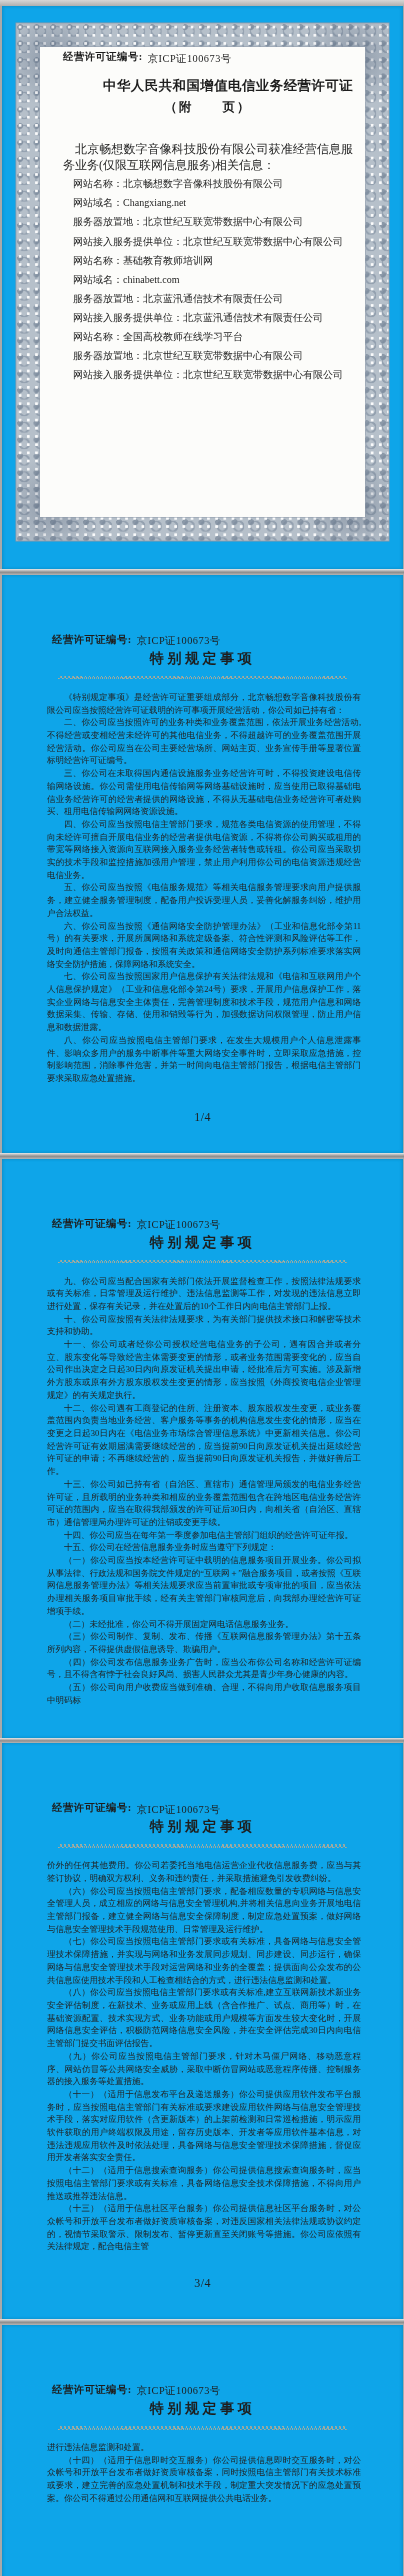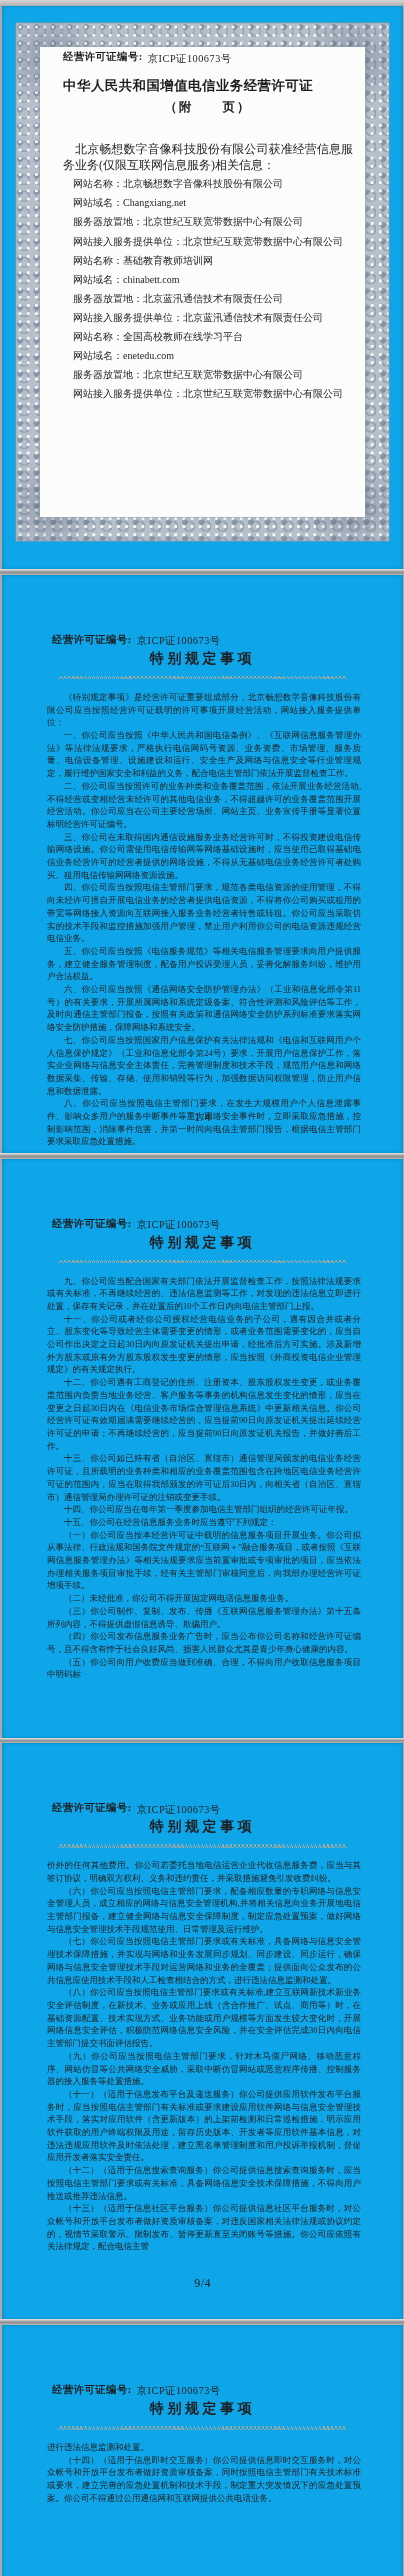--- a/index.html
+++ b/index.html
@@ -42,21 +42,21 @@
   .ornate-frame::after {
     content:""; position:absolute; inset:24px;
     background:#fcfcfa;
     box-shadow:0 0 0 0.5px #8b98a8;
   }
   .cert-content { position:absolute; top:44px; left:61px; right:50px; }
   .lic-line { font-size:10.3px; white-space:nowrap; }
   .lic-label { font-weight:bold; letter-spacing:0.5px; }
   .lic-no { font-weight:normal; position:relative; top:1.5px; margin-left:5.2px; letter-spacing:0.5px; }
   .cert-title {
-    margin-top:12.4px; text-align:left;
+    margin-top:12.4px; text-align:right;
     font-size:13.4px; font-weight:bold; letter-spacing:0.5px;
   }
   .cert-subtitle {
     margin-top:4.1px; text-align:center;
     font-size:12.4px; font-weight:bold; letter-spacing:2.1px;
   }
   .cert-intro {
     margin-top:25px;
     font-size:12px; line-height:16px; text-indent:1em;
     text-align:justify;
@@ -114,58 +114,57 @@
       <p class="cert-intro">北京畅想数字音像科技股份有限公司获准经营信息服务业务(仅限互联网信息服务)相关信息：</p>
       <p class="cert-item">网站名称：北京畅想数字音像科技股份有限公司</p>
       <p class="cert-item">网站域名：Changxiang.net</p>
       <p class="cert-item">服务器放置地：北京世纪互联宽带数据中心有限公司</p>
       <p class="cert-item">网站接入服务提供单位：北京世纪互联宽带数据中心有限公司</p>
       <p class="cert-item">网站名称：基础教育教师培训网</p>
       <p class="cert-item">网站域名：chinabett.com</p>
       <p class="cert-item">服务器放置地：北京蓝汛通信技术有限责任公司</p>
       <p class="cert-item">网站接入服务提供单位：北京蓝汛通信技术有限责任公司</p>
       <p class="cert-item">网站名称：全国高校教师在线学习平台</p>
-      <p class="cert-item">网站域名：enetedu.com</p>
       <p class="cert-item">服务器放置地：北京世纪互联宽带数据中心有限公司</p>
       <p class="cert-item">网站接入服务提供单位：北京世纪互联宽带数据中心有限公司</p>
     </div>
   </div>
 
   <div class="page-gap"></div>
 
   <div class="page prov p2">
     <div class="prov-header">
       <span class="lic-label">经营许可证编号:</span><span class="lic-no">京ICP证100673号</span>
     </div>
     <div class="prov-title">特别规定事项</div>
     <div class="wavy"></div>
     <div class="prov-body">
-      <p class="para">《特别规定事项》是经营许可证重要组成部分，北京畅想数字音像科技股份有限公司应当按照经营许可证载明的许可事项开展经营活动，网站接入服务提供单位：</p>
-      <p class="para">一、你公司应当按照《中华人民共和国电信条例》、《互联网信息服务管理办法》等法律法规要求，严格执行电信网码号资源、业务资费、市场管理、服务质量、电信设备管理、设施建设和运行、安全生产及网络与信息安全等行业管理规定，履行维护国家安全和利益的义务，配合电信主管部门依法开展监督检查工作。</p>
+      <p class="para">《特别规定事项》是经营许可证重要组成部分，北京畅想数字音像科技股份有限公司应当按照经营许可证载明的许可事项开展经营活动，你公司如已持有省：</p>
       <p class="para">二、你公司应当按照许可的业务种类和业务覆盖范围，依法开展业务经营活动,不得经营或变相经营未经许可的其他电信业务，不得超越许可的业务覆盖范围开展经营活动。你公司应当在公司主要经营场所、网站主页、业务宣传手册等显著位置标明经营许可证编号。</p>
       <p class="para">三、你公司在未取得国内通信设施服务业务经营许可时，不得投资建设电信传输网络设施。你公司需使用电信传输网等网络基础设施时，应当使用已取得基础电信业务经营许可的经营者提供的网络设施，不得从无基础电信业务经营许可者处购买、租用电信传输网网络资源设施。</p>
       <p class="para">四、你公司应当按照电信主管部门要求，规范各类电信资源的使用管理，不得向未经许可擅自开展电信业务的经营者提供电信资源，不得将你公司购买或租用的带宽等网络接入资源向互联网接入服务业务经营者转售或转租。你公司应当采取切实的技术手段和监控措施加强用户管理，禁止用户利用你公司的电信资源违规经营电信业务。</p>
       <p class="para">五、你公司应当按照《电信服务规范》等相关电信服务管理要求向用户提供服务，建立健全服务管理制度，配备用户投诉受理人员，妥善化解服务纠纷，维护用户合法权益。</p>
       <p class="para">六、你公司应当按照《通信网络安全防护管理办法》（工业和信息化部令第11号）的有关要求，开展所属网络和系统定级备案、符合性评测和风险评估等工作，及时向通信主管部门报备，按照有关政策和通信网络安全防护系列标准要求落实网络安全防护措施，保障网络和系统安全。</p>
       <p class="para">七、你公司应当按照国家用户信息保护有关法律法规和《电信和互联网用户个人信息保护规定》（工业和信息化部令第24号）要求，开展用户信息保护工作，落实企业网络与信息安全主体责任，完善管理制度和技术手段，规范用户信息和网络数据采集、传输、存储、使用和销毁等行为，加强数据访问权限管理，防止用户信息和数据泄露。</p>
       <p class="para">八、你公司应当按照电信主管部门要求，在发生大规模用户个人信息泄露事件、影响众多用户的服务中断事件等重大网络安全事件时，立即采取应急措施，控制影响范围，消除事件危害，并第一时间向电信主管部门报告，根据电信主管部门要求采取应急处置措施。</p>
     </div>
     <div class="page-footer">1/4</div>
   </div>
 
   <div class="page-gap"></div>
 
   <div class="page prov p3">
     <div class="prov-header">
       <span class="lic-label">经营许可证编号:</span><span class="lic-no">京ICP证100673号</span>
     </div>
     <div class="prov-title">特别规定事项</div>
     <div class="wavy"></div>
     <div class="prov-body">
-      <p class="para">九、你公司应当配合国家有关部门依法开展监督检查工作，按照法律法规要求或有关标准，不再继续经营的、违法信息监测等工作，对发现的违法信息立即进行处置，保存有关记录，并在处置后的10个工作日内向电信主管部门上报。</p>
+      <p class="para">九、你公司应当配合国家有关部门依法开展监督检查工作，按照法律法规要求或有关标准，日常管理及运行维护、违法信息监测等工作，对发现的违法信息立即进行处置，保存有关记录，并在处置后的10个工作日内向电信主管部门上报。</p>
+      <p class="para">十、你公司应按照有关法律法规要求，为有关部门提供技术接口和解密等技术支持和协助。</p>
       <p class="para">十一、你公司或者经你公司授权经营电信业务的子公司，遇有因合并或者分立、股东变化等导致经营主体需要变更的情形，或者业务范围需要变化的，应当自公司作出决定之日起30日内向原发证机关提出申请，经批准后方可实施。涉及新增外方股东或原有外方股东股权发生变更的情形，应当按照《外商投资电信企业管理规定》的有关规定执行。</p>
       <p class="para">十二、你公司遇有工商登记的住所、注册资本、股东股权发生变更，或业务覆盖范围内负责当地业务经营、客户服务等事务的机构信息发生变化的情形，应当在变更之日起30日内在《电信业务市场综合管理信息系统》中更新相关信息。你公司经营许可证有效期届满需要继续经营的，应当提前90日向原发证机关提出延续经营许可证的申请；不再继续经营的，应当提前90日向原发证机关报告，并做好善后工作。</p>
       <p class="para">十三、你公司如已持有省（自治区、直辖市）通信管理局颁发的电信业务经营许可证，且所载明的业务种类和相应的业务覆盖范围包含在跨地区电信业务经营许可证的范围内，应当在取得我部颁发的许可证后30日内，向相关省（自治区、直辖市）通信管理局办理许可证的注销或变更手续。</p>
       <p class="para">十四、你公司应当在每年第一季度参加电信主管部门组织的经营许可证年报。</p>
       <p class="para">十五、你公司在经营信息服务业务时应当遵守下列规定：</p>
       <p class="para">（一）你公司应当按本经营许可证中载明的信息服务项目开展业务。你公司拟从事法律、行政法规和国务院文件规定的“互联网＋”融合服务项目，或者按照《互联网信息服务管理办法》等相关法规要求应当前置审批或专项审批的项目，应当依法办理相关服务项目审批手续，经有关主管部门审核同意后，向我部办理经营许可证增项手续。</p>
       <p class="para">（二）未经批准，你公司不得开展固定网电话信息服务业务。</p>
       <p class="para">（三）你公司制作、复制、发布、传播《互联网信息服务管理办法》第十五条所列内容，不得提供虚假信息诱导、欺骗用户。</p>
       <p class="para">（四）你公司发布信息服务业务广告时，应当公布你公司名称和经营许可证编号，且不得含有悖于社会良好风尚、损害人民群众尤其是青少年身心健康的内容。</p>
       <p class="para">（五）你公司向用户收费应当做到准确、合理，不得向用户收取信息服务项目中明码标</p>
@@ -179,25 +178,25 @@
       <span class="lic-label">经营许可证编号:</span><span class="lic-no">京ICP证100673号</span>
     </div>
     <div class="prov-title">特别规定事项</div>
     <div class="wavy"></div>
     <div class="prov-body">
       <p class="para cont">价外的任何其他费用。你公司若委托当地电信运营企业代收信息服务费，应当与其签订协议，明确双方权利、义务和违约责任，并采取措施避免引发收费纠纷。</p>
       <p class="para">（六）你公司应当按照电信主管部门要求，配备相应数量的专职网络与信息安全管理人员，成立相应的网络与信息安全管理机构,并将相关信息向业务开展地电信主管部门报备，建立健全网络与信息安全保障制度，制定应急处置预案，做好网络与信息安全管理技术手段规范使用、日常管理及运行维护。</p>
       <p class="para">（七）你公司应当按照电信主管部门要求或有关标准，具备网络与信息安全管理技术保障措施，并实现与网络和业务发展同步规划、同步建设、同步运行，确保网络与信息安全管理技术手段对运营网络和业务的全覆盖；提供面向公众发布的公共信息应使用技术手段和人工检查相结合的方式，进行违法信息监测和处置。</p>
       <p class="para">（八）你公司应当按照电信主管部门要求或有关标准,建立互联网新技术新业务安全评估制度，在新技术、业务或应用上线（含合作推广、试点、商用等）时，在基础资源配置、技术实现方式、业务功能或用户规模等方面发生较大变化时，开展网络信息安全评估，积极防范网络信息安全风险，并在安全评估完成30日内向电信主管部门提交书面评估报告。</p>
       <p class="para">（九）你公司应当按照电信主管部门要求，针对木马僵尸网络、移动恶意程序、网站仿冒等公共网络安全威胁，采取中断仿冒网站或恶意程序传播、控制服务器的接入服务等处置措施。</p>
-      <p class="para">（十一）（适用于信息发布平台及递送服务）你公司提供应用软件发布平台服务时，应当按照电信主管部门有关标准或要求建设应用软件网络与信息安全管理技术手段，落实对应用软件（含更新版本）的上架前检测和日常巡检措施，明示应用软件获取的用户终端权限及用途，留存历史版本、开发者等应用软件基本信息，对违法违规应用软件及时依法处理，建立黑名单管理制度和用户投诉举报机制，督促应用开发者落实安全责任。</p>
+      <p class="para">（十一）（适用于信息发布平台及递送服务）你公司提供应用软件发布平台服务时，应当按照电信主管部门有关标准或要求建设应用软件网络与信息安全管理技术手段，落实对应用软件（含更新版本）的上架前检测和日常巡检措施，明示应用软件获取的用户终端权限及用途，留存历史版本、开发者等应用软件基本信息，对违法违规应用软件及时依法处理，具备网络与信息安全管理技术保障措施，督促应用开发者落实安全责任。</p>
       <p class="para">（十二）（适用于信息搜索查询服务）你公司提供信息搜索查询服务时，应当按照电信主管部门要求或有关标准，具备网络信息安全技术保障措施，不得向用户推送或推荐违法信息。</p>
       <p class="para">（十三）（适用于信息社区平台服务）你公司提供信息社区平台服务时，对公众帐号和开放平台发布者做好资质审核备案，对违反国家相关法律法规或协议约定的，视情节采取警示、限制发布、暂停更新直至关闭账号等措施。你公司应依照有关法律规定，配合电信主管</p>
     </div>
-    <div class="page-footer">9/4</div>
+    <div class="page-footer">3/4</div>
   </div>
 
   <div class="page-gap"></div>
 
   <div class="page prov p5">
     <div class="prov-header">
       <span class="lic-label">经营许可证编号:</span><span class="lic-no">京ICP证100673号</span>
     </div>
     <div class="prov-title">特别规定事项</div>
     <div class="wavy"></div>

